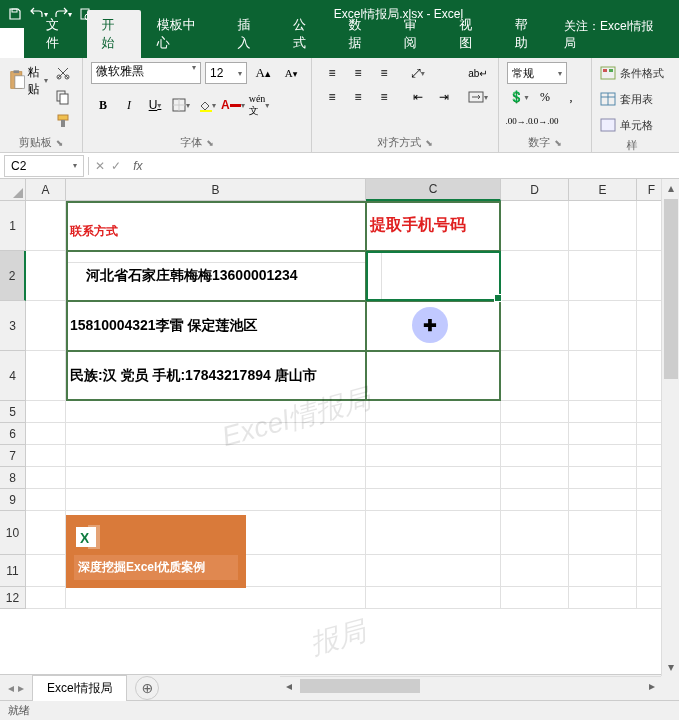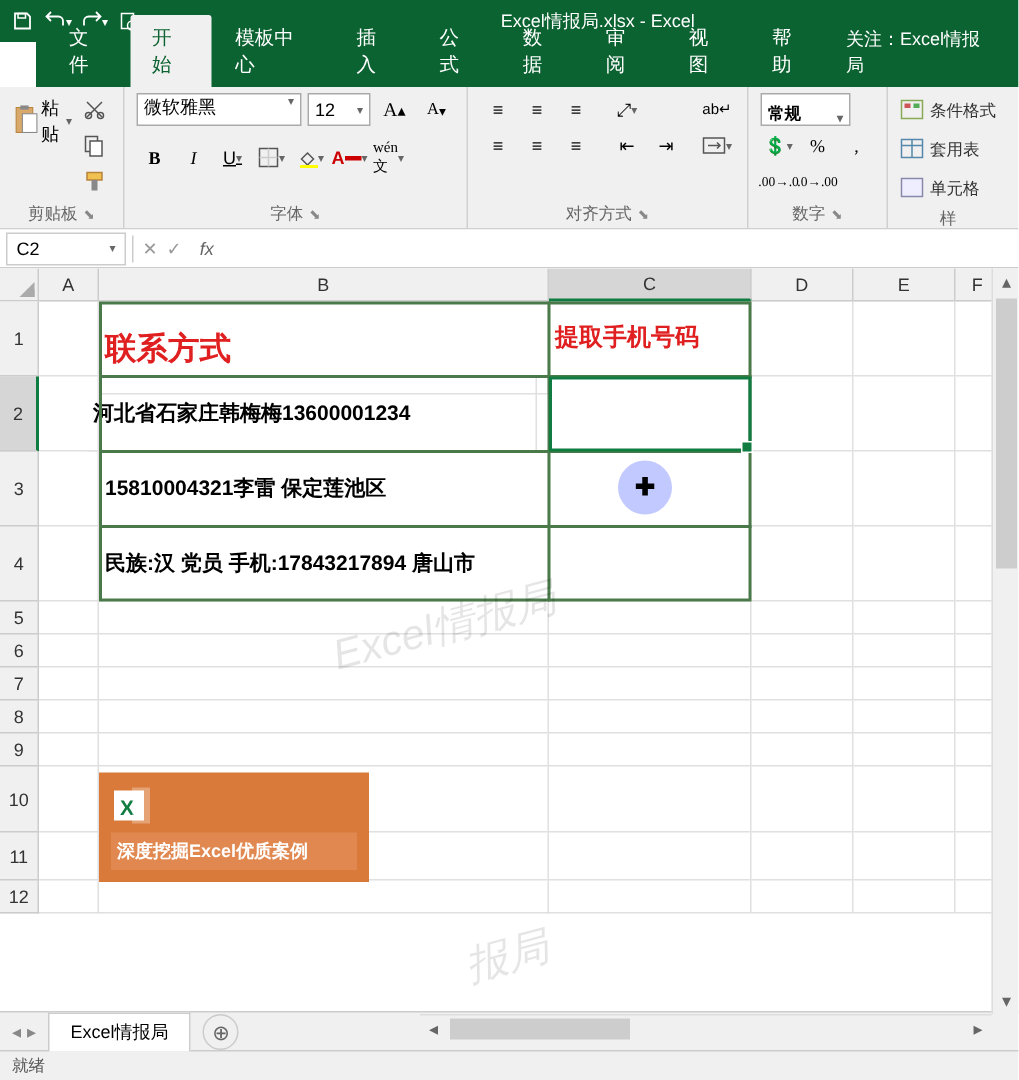--- a/index.html
+++ b/index.html
@@ -25,21 +25,21 @@
 .small-btns{display:flex;flex-direction:column;gap:2px;}
 .small-btn{width:22px;height:22px;display:flex;align-items:center;justify-content:center;cursor:pointer;}
 .font-top{display:flex;align-items:center;gap:4px;margin-bottom:6px;}
 .font-name{border:1px solid #aaa;background:#fff;height:22px;width:110px;padding:0 4px;display:flex;justify-content:space-between;cursor:pointer;}
 .font-size{border:1px solid #aaa;background:#fff;height:22px;width:42px;padding:0 4px;display:flex;align-items:center;justify-content:space-between;cursor:pointer;}
 .font-bot{display:flex;align-items:center;gap:2px;}
 .fb{width:24px;height:22px;display:flex;align-items:center;justify-content:center;cursor:pointer;font-family:"Times New Roman";}
 .align-grid{display:grid;grid-template-columns:repeat(3,24px);grid-template-rows:repeat(2,22px);gap:2px;}
 .align-btn{display:flex;align-items:center;justify-content:center;cursor:pointer;}
 .num-col{display:flex;flex-direction:column;gap:2px;}
-.num-sel{border:1px solid #aaa;background:#fff;height:22px;width:60px;padding:0 4px;display:flex;align-items:flex-end;justify-content:space-between;cursor:pointer;font-size:11px;font-weight:bold;}
+.num-sel{border:1px solid #aaa;background:#fff;height:22px;width:60px;padding:0 4px;display:flex;align-items:center;justify-content:space-between;cursor:pointer;font-size:11px;}
 .num-row{display:flex;gap:2px;}
 .style-item{display:flex;align-items:center;gap:4px;height:22px;cursor:pointer;font-size:11px;color:#333;}
 .namebox-row{height:26px;border-bottom:1px solid #ccc;display:flex;align-items:center;background:#fff;}
 .namebox{width:80px;height:22px;border:1px solid #ccc;margin:0 4px;padding:0 6px;display:flex;align-items:center;justify-content:space-between;cursor:pointer;}
 .fx-btns{display:flex;gap:6px;padding:0 6px;color:#999;}
 .fx-label{font-style:italic;color:#666;padding:0 6px;}
 .formula-bar{flex:1;height:22px;border:none;outline:none;padding:0 4px;}
 .grid-area{position:relative;height:495px;overflow:hidden;background:#fff;}
 .sel-all{position:absolute;left:0;top:0;width:26px;height:22px;border-right:1px solid #ccc;border-bottom:1px solid #ccc;background:#f0f0f0;cursor:pointer;}
 .sel-all::after{content:"";position:absolute;right:2px;bottom:2px;border:5px solid transparent;border-right-color:#aaa;border-bottom-color:#aaa;}
@@ -336,27 +336,27 @@
       <div class="rh" style="height: 22px;">6</div>
       <div class="rh" style="height: 22px;">7</div>
       <div class="rh" style="height: 22px;">8</div>
       <div class="rh" style="height: 22px;">9</div>
       <div class="rh" style="height: 44px;">10</div>
       <div class="rh" style="height: 32px;">11</div>
       <div class="rh" style="height: 22px;">12</div>
     </div>
   <div class="cells" id="cells">
       <div class="cell" style="left: 0px; top: 0px; width: 40px; height: 50px;"></div>
-      <div class="cell" style="left: 40px; top: 0px; width: 300px; height: 62px; color: rgb(224, 32, 32); font-weight: bold; font-size: 21px;">联系方式</div>
+      <div class="cell" style="left: 40px; top: 0px; width: 300px; height: 62px; color: rgb(224, 32, 32); font-weight: bold; font-size: 12px;">联系方式</div>
       <div class="cell" style="left: 340px; top: 0px; width: 135px; height: 50px; color: rgb(224, 32, 32); font-weight: bold; font-size: 16px;">提取手机号码</div>
       <div class="cell" style="left: 475px; top: 0px; width: 68px; height: 50px;"></div>
       <div class="cell" style="left: 543px; top: 0px; width: 68px; height: 50px;"></div>
       <div class="cell" style="left: 611px; top: 0px; width: 30px; height: 50px;"></div>
       <div class="cell" style="left: 0px; top: 50px; width: 40px; height: 50px;"></div>
-      <div class="cell" style="left: 32px; top: 50px; width: 300px; height: 50px; font-weight: bold;">河北省石家庄韩梅梅13600001234</div>
+      <div class="cell" style="left: 56px; top: 50px; width: 300px; height: 50px; font-weight: bold;">河北省石家庄韩梅梅13600001234</div>
       <div class="cell" style="left: 340px; top: 50px; width: 135px; height: 50px;"></div>
       <div class="cell" style="left: 475px; top: 50px; width: 68px; height: 50px;"></div>
       <div class="cell" style="left: 543px; top: 50px; width: 68px; height: 50px;"></div>
       <div class="cell" style="left: 611px; top: 50px; width: 30px; height: 50px;"></div>
       <div class="cell" style="left: 0px; top: 100px; width: 40px; height: 50px;"></div>
       <div class="cell" style="left: 40px; top: 100px; width: 300px; height: 50px; font-weight: bold;">15810004321李雷 保定莲池区</div>
       <div class="cell" style="left: 340px; top: 100px; width: 135px; height: 50px;"></div>
       <div class="cell" style="left: 475px; top: 100px; width: 68px; height: 50px;"></div>
       <div class="cell" style="left: 543px; top: 100px; width: 68px; height: 50px;"></div>
       <div class="cell" style="left: 611px; top: 100px; width: 30px; height: 50px;"></div>

